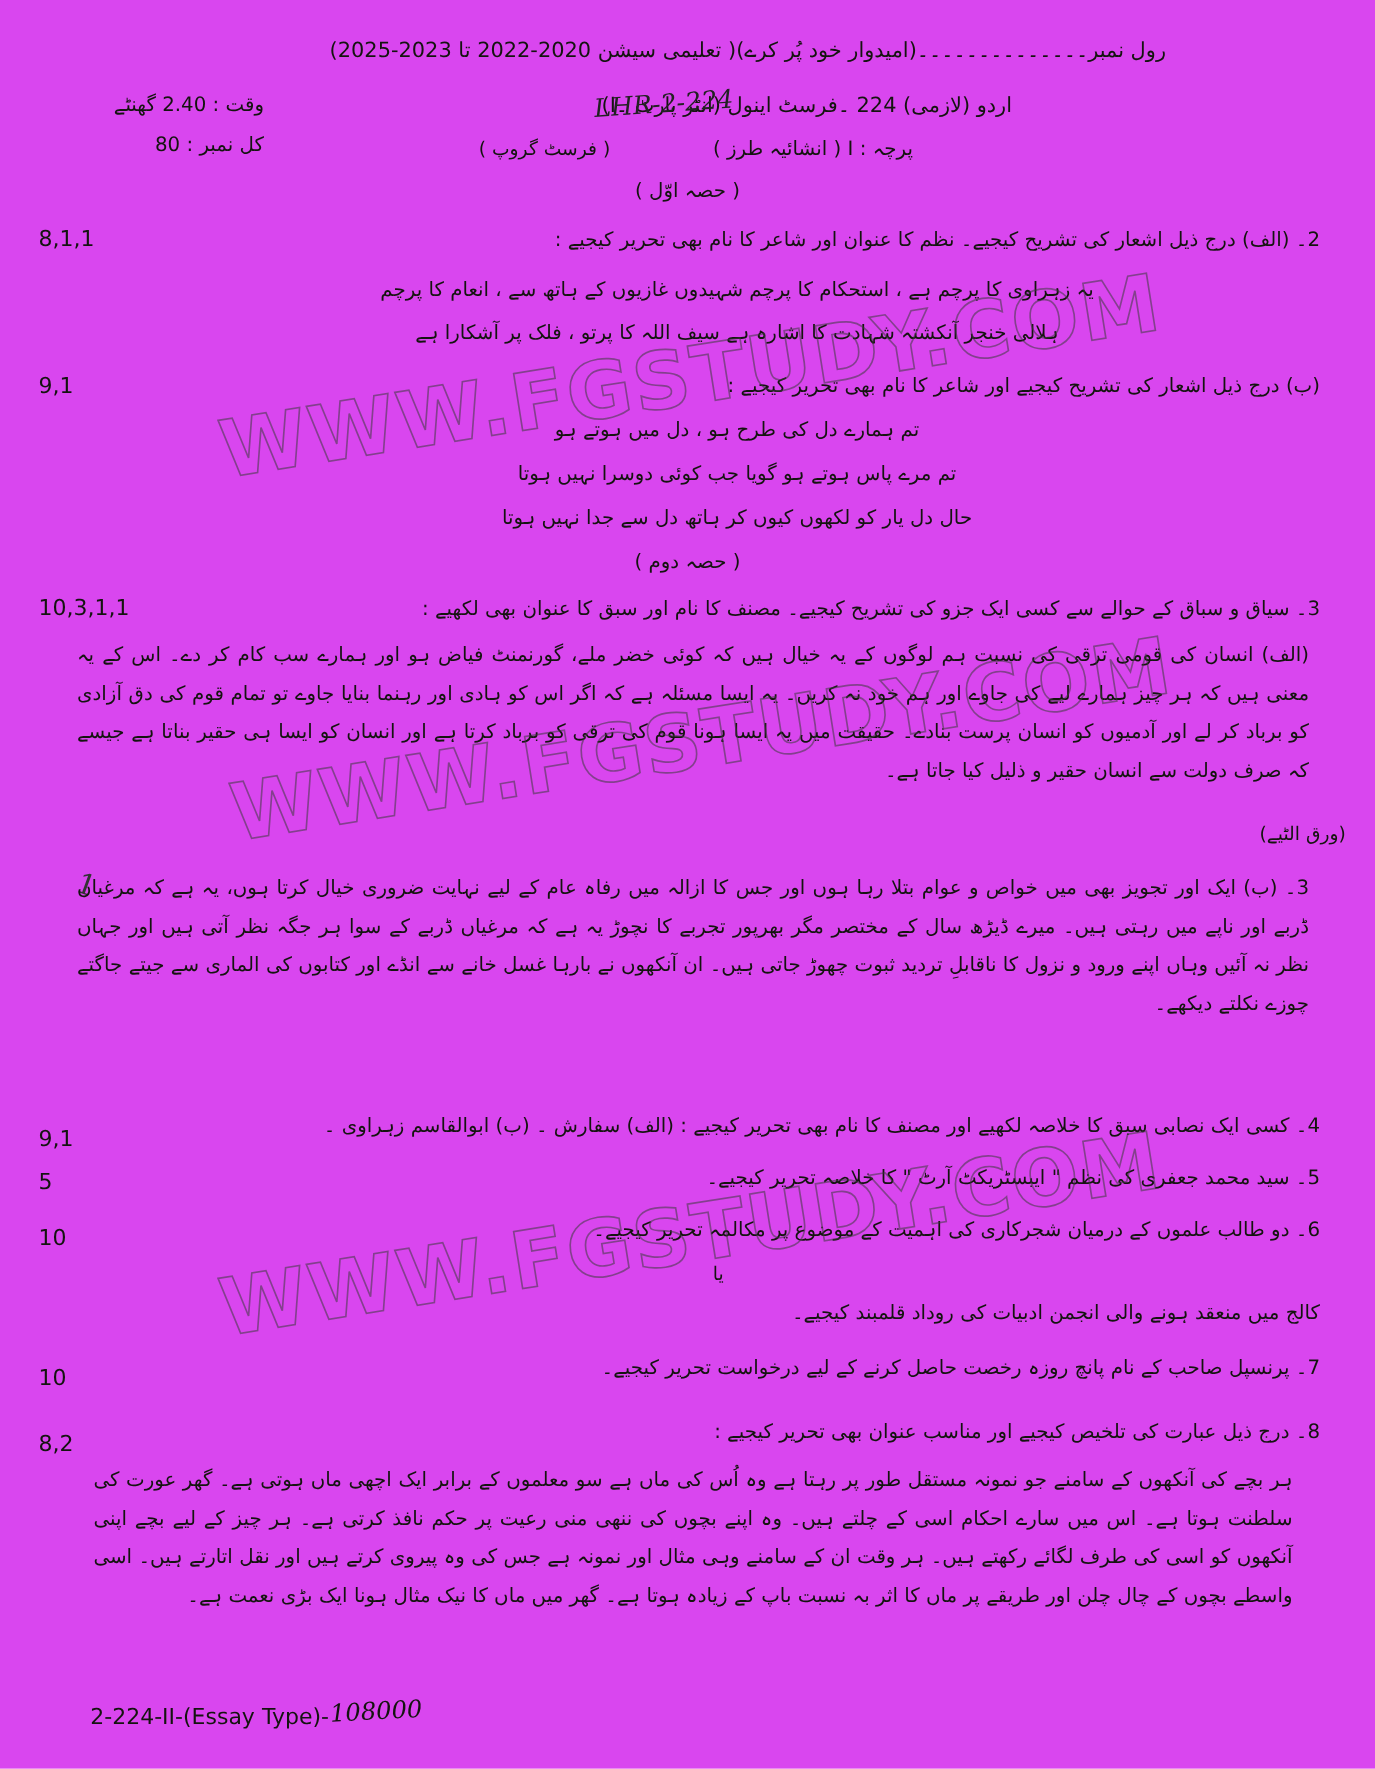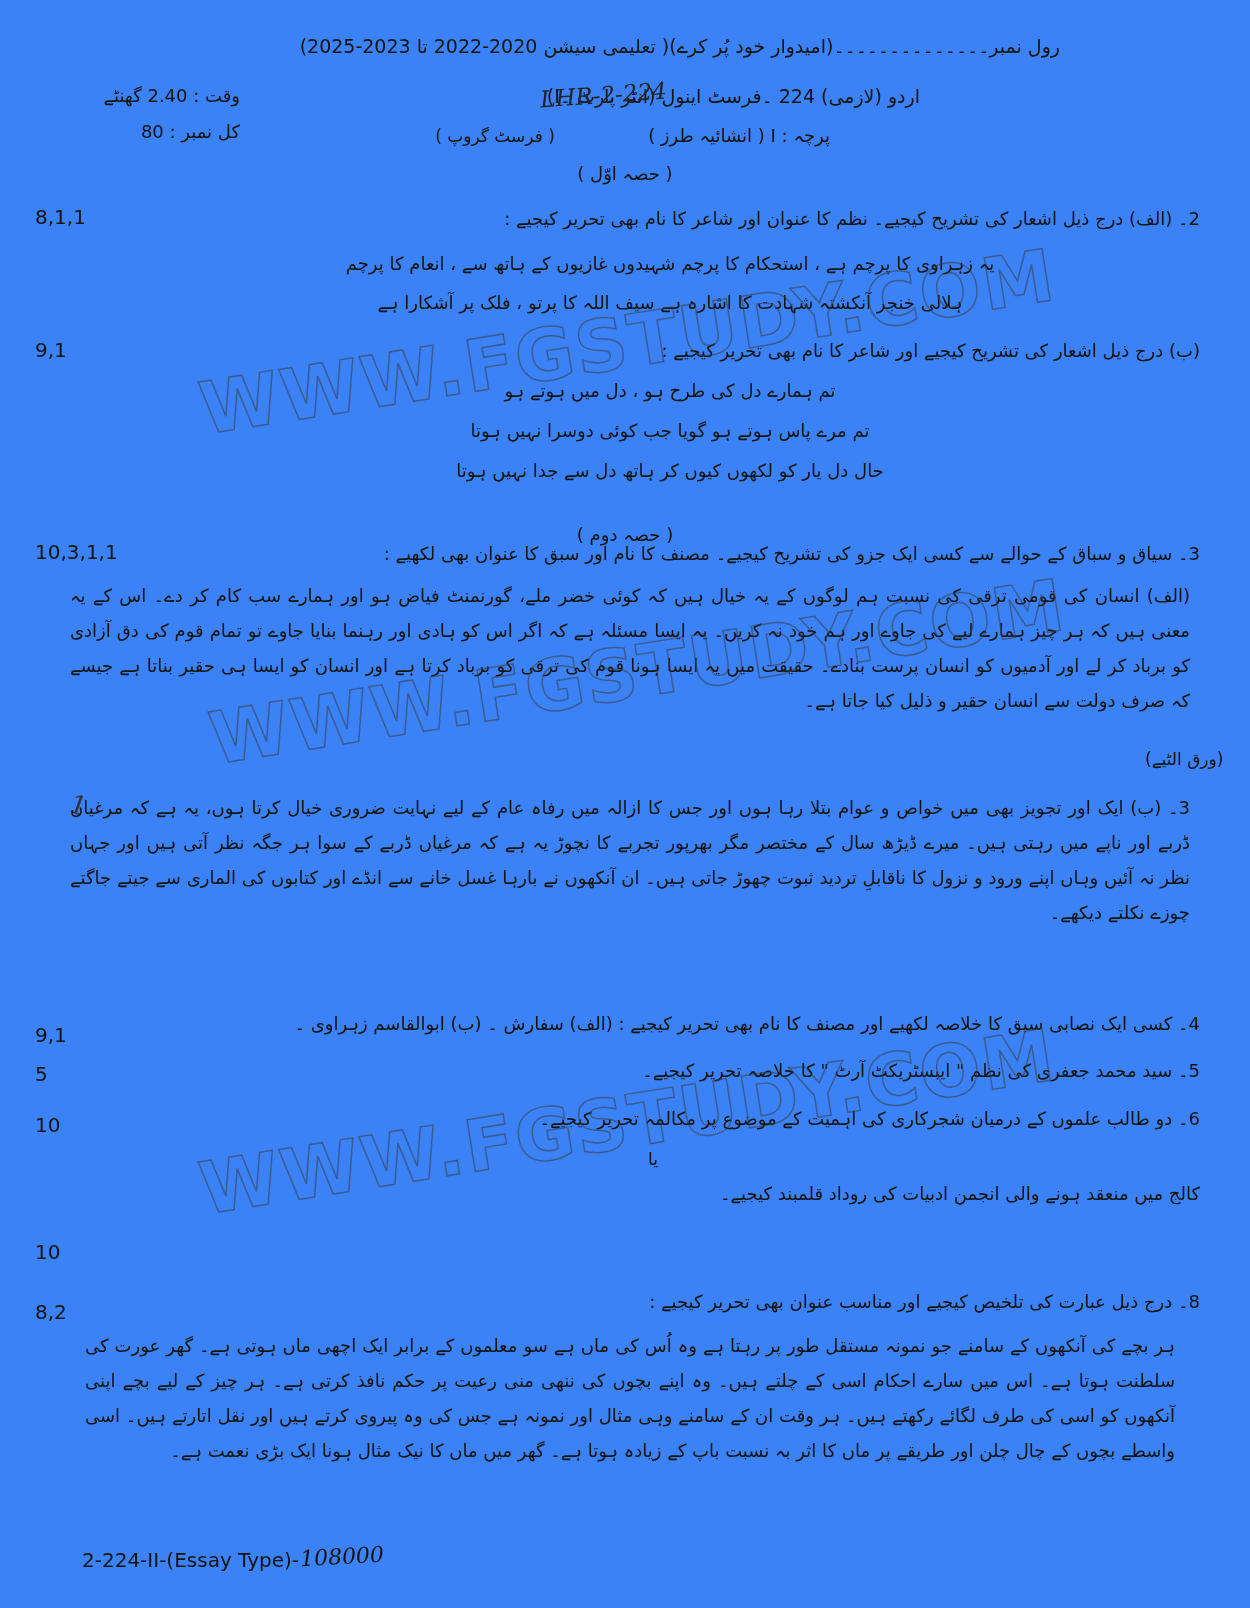--- a/index.html
+++ b/index.html
@@ -7,21 +7,21 @@
     padding: 0;
     background: #ffffff;
   }
   body {
     font-family: "DejaVu Sans", sans-serif;
   }
   #page {
     position: relative;
     width: 1250px;
     height: 1608px;
-    background: #3b82f6;
+    background: #d946ef;
     overflow: hidden;
     color: #14140f;
   }
   .urdu {
     direction: rtl;
     text-align: right;
     font-family: "DejaVu Sans", sans-serif;
     line-height: 1.75;
   }
   .ltr { direction: ltr; }
@@ -190,21 +190,21 @@
   </div>
   <div class="urdu verse" style="top:248px;">یہ زہراوی کا پرچم ہے ، استحکام کا پرچم      شہیدوں غازیوں کے ہاتھ سے ، انعام کا پرچم</div>
   <div class="urdu verse" style="top:287px;">ہلالی خنجر آنکشتہ شہادت کا اشارہ ہے    سیف اللہ کا پرتو ، فلک پر آشکارا ہے</div>
 
   <div class="qmark" style="top:338px;">9,1</div>
   <div class="urdu qbody" style="top:335px; width:1140px;">(ب)  درج ذیل اشعار کی تشریح کیجیے اور شاعر کا نام بھی تحریر کیجیے :</div>
   <div class="urdu verse" style="top:415px;">تم مرے پاس ہوتے ہو  گویا  جب  کوئی  دوسرا  نہیں  ہوتا</div>
   <div class="urdu verse" style="top:375px;">تم ہمارے دل کی طرح ہو ، دل میں ہوتے ہو</div>
   <div class="urdu verse" style="top:455px;">حال دل یار کو لکھوں کیوں کر  ہاتھ  دل  سے  جدا  نہیں  ہوتا</div>
 
-  <div class="urdu center-label" style="top:495px;margin-top:24px;">( حصہ دوم )</div>
+  <div class="urdu center-label" style="top:495px;">( حصہ دوم )</div>
 
   <div class="qmark" style="top:540px;">10,3,1,1</div>
   <div class="urdu qbody" style="top:538px; width:1000px;">
     <span>3۔</span>
     <span>سیاق و سباق کے حوالے سے کسی ایک جزو کی تشریح کیجیے۔ مصنف کا نام اور سبق کا عنوان بھی لکھیے :</span>
   </div>
   <div class="urdu para" style="top:578px;">
     <span>(الف)</span>
     <span>انسان کی قومی ترقی کی نسبت ہم لوگوں کے یہ خیال ہیں کہ کوئی خضر ملے، گورنمنٹ فیاض ہو اور ہمارے سب کام کر دے۔ اس کے یہ معنی ہیں کہ ہر چیز ہمارے لیے کی جاوے اور ہم خود نہ کریں۔ یہ ایسا مسئلہ ہے کہ اگر اس کو ہادی اور رہنما بنایا جاوے تو تمام قوم کی دق آزادی کو برباد کر لے اور آدمیوں کو انسان پرست بنادے۔ حقیقت میں یہ ایسا ہونا قوم کی ترقی کو برباد کرتا ہے اور انسان کو ایسا ہی حقیر بناتا ہے جیسے کہ صرف دولت سے انسان حقیر و ذلیل کیا جاتا ہے۔</span>
   </div>
@@ -231,20 +231,24 @@
 
   <div class="qmark" style="top:1113px;">10</div>
   <div class="urdu qbody" style="top:1103px; width:1140px;">
     <span>6۔</span>
     <span>دو طالب علموں کے درمیان شجرکاری کی اہمیت کے موضوع پر مکالمہ تحریر کیجیے۔</span>
   </div>
   <div class="urdu center-label" style="top:1145px; font-size:17px;margin-left:28px;">یا</div>
   <div class="urdu qbody" style="top:1178px; width:1090px;">کالج میں منعقد ہونے والی انجمن ادبیات کی روداد قلمبند کیجیے۔</div>
 
   <div class="qmark" style="top:1240px;">10</div>
+  <div class="urdu qbody" style="top:1228px; width:1140px;">
+    <span>7۔</span>
+    <span>پرنسپل صاحب کے نام پانچ روزہ رخصت حاصل کرنے کے لیے درخواست تحریر کیجیے۔</span>
+  </div>
 
   <div class="qmark" style="top:1300px;">8,2</div>
   <div class="urdu qbody" style="top:1286px; width:1140px;">
     <span>8۔</span>
     <span>درج ذیل عبارت کی تلخیص کیجیے اور مناسب عنوان بھی تحریر کیجیے :</span>
   </div>
   <div class="urdu para" style="top:1328px; width:1090px; right:75px;">ہر بچے کی آنکھوں کے سامنے جو نمونہ مستقل طور پر رہتا ہے وہ اُس کی ماں ہے سو معلموں کے برابر ایک اچھی ماں ہوتی ہے۔ گھر عورت کی سلطنت ہوتا ہے۔ اس میں سارے احکام اسی کے چلتے ہیں۔ وہ اپنے بچوں کی ننھی منی رعیت پر حکم نافذ کرتی ہے۔ ہر چیز کے لیے بچے اپنی آنکھوں کو اسی کی طرف لگائے رکھتے ہیں۔ ہر وقت ان کے سامنے وہی مثال اور نمونہ ہے جس کی وہ پیروی کرتے ہیں اور نقل اتارتے ہیں۔ اسی واسطے بچوں کے چال چلن اور طریقے پر ماں کا اثر بہ نسبت باپ کے زیادہ ہوتا ہے۔ گھر میں ماں کا نیک مثال ہونا ایک بڑی نعمت ہے۔</div>
 
   <div class="footer-code ltr">2-224-II-(Essay Type)-</div>
   <div class="footer-hand ltr">108000</div>

